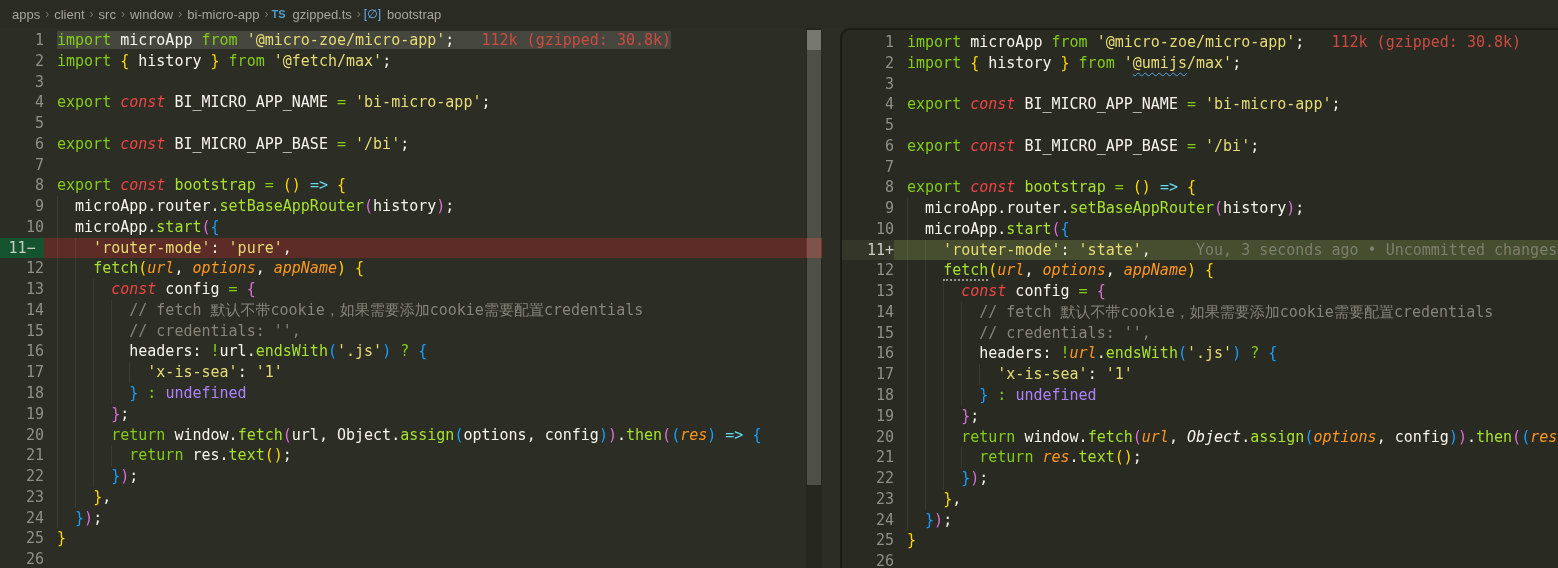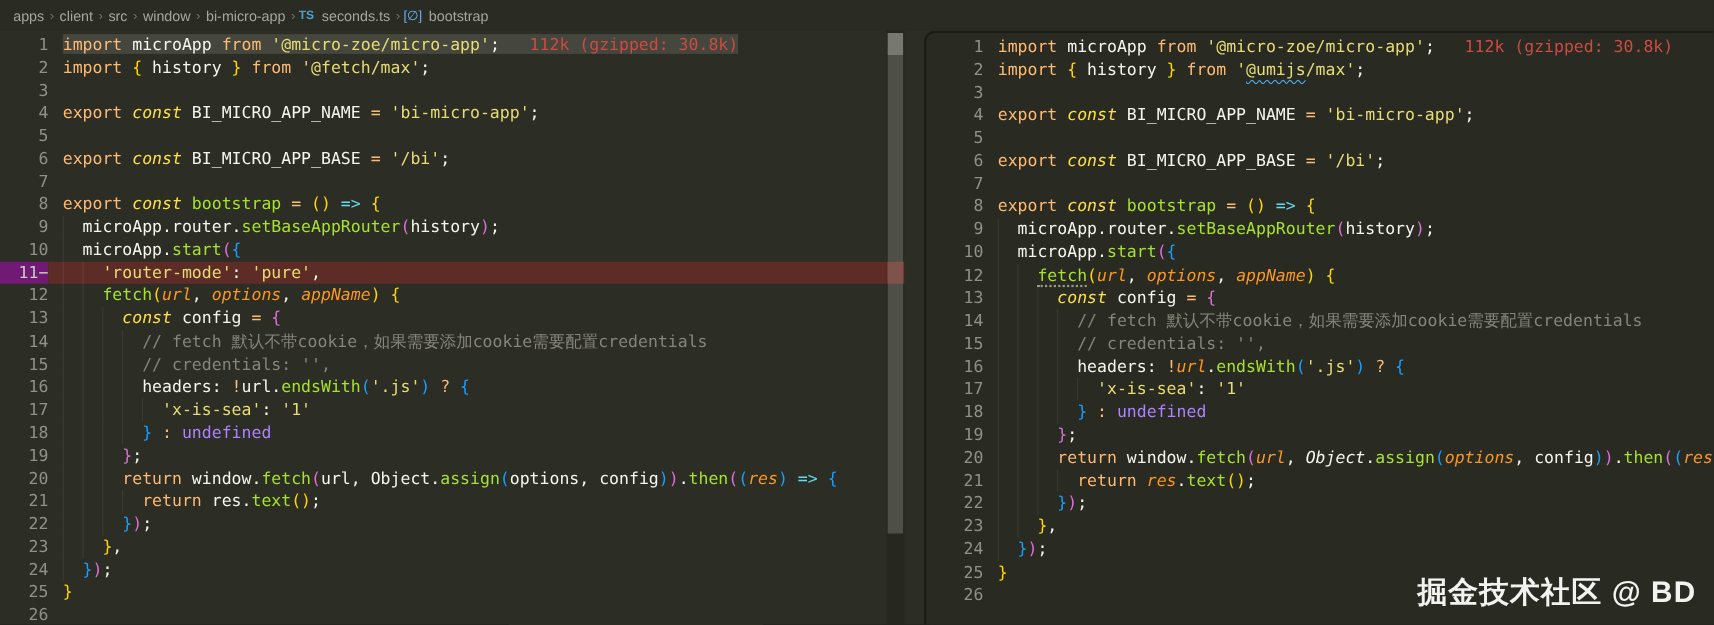--- a/index.html
+++ b/index.html
@@ -20,29 +20,29 @@
                border-top-left-radius:10px;border-left:2px solid #1b1c16;border-top:2px solid #1b1c16;
                overflow:hidden;padding-top:2px;box-sizing:border-box;}
   .code-line{display:flex;height:20.77px;line-height:20.77px;font-size:15px;white-space:pre;}
   .gut{flex:0 0 auto;text-align:right;color:#8f9089;user-select:none;}
   .editor-left .gut{width:44px;}
   .right-panel .gut{width:52px;}
   .lc{position:relative;flex:1 1 auto;padding-left:13px;white-space:pre;color:#f5f4ef;}
   .guide{position:absolute;top:0;bottom:0;width:1px;background:rgba(255,255,255,0.07);}
   
   .del .lc{background:#5e2c27;}
-  .del .gut{background:#701a75;color:#cdcdc5;}
+  .del .gut{background:#14532d;color:#cdcdc5;text-align:center;}
   .add .lc{background:#474d2f;}
   .add .gut{background:#343629;color:#cdcdc5;}
   .selband{background:#45463e;}
   
-  .tk-k{color:#fdba74;}
+  .tk-k{color:#84cc16;}
   .tk-s{color:#e6db74;}
   .tk-f{color:#a6e22e;}
-  .tk-c{color:#fde047;font-style:italic;}
+  .tk-c{color:#ef4444;font-style:italic;}
   .tk-ar{color:#66d9ef;}
   .tk-p{color:#fd971f;font-style:italic;}
   .tk-v{color:#ae81ff;}
   .tk-w{color:#f5f4ef;}
   .tk-it{color:#f5f4ef;font-style:italic;}
   .tk-cm{color:#85857a;}
   .tk-b0{color:#ffd700;}
   .tk-b1{color:#da70d6;}
   .tk-b2{color:#179fff;}
   .tk-hint{color:#cc4b42;margin-left:3ch;}
@@ -68,21 +68,21 @@
       <span class="bc-sep">›</span>
       <span class="bc-item">client</span>
       <span class="bc-sep">›</span>
       <span class="bc-item">src</span>
       <span class="bc-sep">›</span>
       <span class="bc-item">window</span>
       <span class="bc-sep">›</span>
       <span class="bc-item">bi-micro-app</span>
       <span class="bc-sep">›</span>
       <span class="bc-ico-ts">TS</span>
-      <span class="bc-item">seconds.ts</span>
+      <span class="bc-item">gzipped.ts</span>
       <span class="bc-sep">›</span>
       <span class="bc-ico-sym">[∅]</span>
       <span class="bc-item">bootstrap</span>
     </div>
 
   <div class="editor editor-left" id="editor-left">
       <div class="code-line"><span class="gut">1</span><span class="lc"><span class="selband"><span class="tk-k">import</span><span class="tk-w"> microApp </span><span class="tk-k">from</span><span class="tk-w"> </span><span class="tk-s">'@micro-zoe/micro-app'</span><span class="tk-w">;</span><span class="tk-hint">112k (gzipped: 30.8k)</span></span></span></div>
       <div class="code-line"><span class="gut">2</span><span class="lc"><span class="tk-k">import</span><span class="tk-w"> </span><span class="tk-b0">{</span><span class="tk-w"> history </span><span class="tk-b0">}</span><span class="tk-w"> </span><span class="tk-k">from</span><span class="tk-w"> </span><span class="tk-s">'@fetch/max'</span><span class="tk-w">;</span></span></div>
       <div class="code-line"><span class="gut">3</span><span class="lc"></span></div>
       <div class="code-line"><span class="gut">4</span><span class="lc"><span class="tk-k">export</span><span class="tk-w"> </span><span class="tk-c">const</span><span class="tk-w"> BI_MICRO_APP_NAME </span><span class="tk-k">=</span><span class="tk-w"> </span><span class="tk-s">'bi-micro-app'</span><span class="tk-w">;</span></span></div>
@@ -120,32 +120,32 @@
       <div class="code-line"><span class="gut">1</span><span class="lc"><span class="tk-k">import</span><span class="tk-w"> microApp </span><span class="tk-k">from</span><span class="tk-w"> </span><span class="tk-s">'@micro-zoe/micro-app'</span><span class="tk-w">;</span><span class="tk-hint">112k (gzipped: 30.8k)</span></span></div>
       <div class="code-line"><span class="gut">2</span><span class="lc"><span class="tk-k">import</span><span class="tk-w"> </span><span class="tk-b0">{</span><span class="tk-w"> history </span><span class="tk-b0">}</span><span class="tk-w"> </span><span class="tk-k">from</span><span class="tk-w"> </span><span class="tk-s">'</span><span class="tk-s tk-squig">@umijs</span><span class="tk-s">/max'</span><span class="tk-w">;</span></span></div>
       <div class="code-line"><span class="gut">3</span><span class="lc"></span></div>
       <div class="code-line"><span class="gut">4</span><span class="lc"><span class="tk-k">export</span><span class="tk-w"> </span><span class="tk-c">const</span><span class="tk-w"> BI_MICRO_APP_NAME </span><span class="tk-k">=</span><span class="tk-w"> </span><span class="tk-s">'bi-micro-app'</span><span class="tk-w">;</span></span></div>
       <div class="code-line"><span class="gut">5</span><span class="lc"></span></div>
       <div class="code-line"><span class="gut">6</span><span class="lc"><span class="tk-k">export</span><span class="tk-w"> </span><span class="tk-c">const</span><span class="tk-w"> BI_MICRO_APP_BASE </span><span class="tk-k">=</span><span class="tk-w"> </span><span class="tk-s">'/bi'</span><span class="tk-w">;</span></span></div>
       <div class="code-line"><span class="gut">7</span><span class="lc"></span></div>
       <div class="code-line"><span class="gut">8</span><span class="lc"><span class="tk-k">export</span><span class="tk-w"> </span><span class="tk-c">const</span><span class="tk-w"> </span><span class="tk-f">bootstrap</span><span class="tk-w"> </span><span class="tk-k">=</span><span class="tk-w"> </span><span class="tk-b0">()</span><span class="tk-w"> </span><span class="tk-ar">=&gt;</span><span class="tk-w"> </span><span class="tk-b0">{</span></span></div>
       <div class="code-line"><span class="gut">9</span><span class="lc"><i class="guide" style="left: calc(0ch + 13px);"></i><span class="tk-w">  microApp.router.</span><span class="tk-f">setBaseAppRouter</span><span class="tk-b1">(</span><span class="tk-w">history</span><span class="tk-b1">)</span><span class="tk-w">;</span></span></div>
       <div class="code-line"><span class="gut">10</span><span class="lc"><i class="guide" style="left: calc(0ch + 13px);"></i><span class="tk-w">  microApp.</span><span class="tk-f">start</span><span class="tk-b1">(</span><span class="tk-b2">{</span></span></div>
+      <div class="code-line add"><span class="gut">11+</span><span class="lc"><i class="guide" style="left: calc(0ch + 13px);"></i><i class="guide" style="left: calc(2ch + 13px);"></i><span class="tk-s">    'router-mode'</span><span class="tk-w">: </span><span class="tk-s">'state'</span><span class="tk-w">,</span><span class="tk-blame">You, 3 seconds ago • Uncommitted changes</span></span></div>
       <div class="code-line"><span class="gut">12</span><span class="lc"><i class="guide" style="left: calc(0ch + 13px);"></i><i class="guide" style="left: calc(2ch + 13px);"></i><span class="tk-w">    </span><span class="tk-f tk-dotted">fetch</span><span class="tk-b0">(</span><span class="tk-p">url</span><span class="tk-w">, </span><span class="tk-p">options</span><span class="tk-w">, </span><span class="tk-p">appName</span><span class="tk-b0">)</span><span class="tk-w"> </span><span class="tk-b0">{</span></span></div>
       <div class="code-line"><span class="gut">13</span><span class="lc"><i class="guide" style="left: calc(0ch + 13px);"></i><i class="guide" style="left: calc(2ch + 13px);"></i><i class="guide" style="left: calc(4ch + 13px);"></i><span class="tk-w">      </span><span class="tk-c">const</span><span class="tk-w"> config </span><span class="tk-k">=</span><span class="tk-w"> </span><span class="tk-b1">{</span></span></div>
       <div class="code-line"><span class="gut">14</span><span class="lc"><i class="guide" style="left: calc(0ch + 13px);"></i><i class="guide" style="left: calc(2ch + 13px);"></i><i class="guide" style="left: calc(4ch + 13px);"></i><i class="guide" style="left: calc(6ch + 13px);"></i><span class="tk-cm">        // fetch 默认不带cookie，如果需要添加cookie需要配置credentials</span></span></div>
       <div class="code-line"><span class="gut">15</span><span class="lc"><i class="guide" style="left: calc(0ch + 13px);"></i><i class="guide" style="left: calc(2ch + 13px);"></i><i class="guide" style="left: calc(4ch + 13px);"></i><i class="guide" style="left: calc(6ch + 13px);"></i><span class="tk-cm">        // credentials: '',</span></span></div>
       <div class="code-line"><span class="gut">16</span><span class="lc"><i class="guide" style="left: calc(0ch + 13px);"></i><i class="guide" style="left: calc(2ch + 13px);"></i><i class="guide" style="left: calc(4ch + 13px);"></i><i class="guide" style="left: calc(6ch + 13px);"></i><span class="tk-w">        headers: </span><span class="tk-k">!</span><span class="tk-p">url</span><span class="tk-w">.</span><span class="tk-f">endsWith</span><span class="tk-b2">(</span><span class="tk-s">'.js'</span><span class="tk-b2">)</span><span class="tk-w"> </span><span class="tk-k">?</span><span class="tk-w"> </span><span class="tk-b2">{</span></span></div>
       <div class="code-line"><span class="gut">17</span><span class="lc"><i class="guide" style="left: calc(0ch + 13px);"></i><i class="guide" style="left: calc(2ch + 13px);"></i><i class="guide" style="left: calc(4ch + 13px);"></i><i class="guide" style="left: calc(6ch + 13px);"></i><i class="guide" style="left: calc(8ch + 13px);"></i><span class="tk-s">          'x-is-sea'</span><span class="tk-w">: </span><span class="tk-s">'1'</span></span></div>
       <div class="code-line"><span class="gut">18</span><span class="lc"><i class="guide" style="left: calc(0ch + 13px);"></i><i class="guide" style="left: calc(2ch + 13px);"></i><i class="guide" style="left: calc(4ch + 13px);"></i><i class="guide" style="left: calc(6ch + 13px);"></i><span class="tk-w">        </span><span class="tk-b2">}</span><span class="tk-w"> </span><span class="tk-k">:</span><span class="tk-w"> </span><span class="tk-v">undefined</span></span></div>
       <div class="code-line"><span class="gut">19</span><span class="lc"><i class="guide" style="left: calc(0ch + 13px);"></i><i class="guide" style="left: calc(2ch + 13px);"></i><i class="guide" style="left: calc(4ch + 13px);"></i><span class="tk-w">      </span><span class="tk-b1">}</span><span class="tk-w">;</span></span></div>
       <div class="code-line"><span class="gut">20</span><span class="lc"><i class="guide" style="left: calc(0ch + 13px);"></i><i class="guide" style="left: calc(2ch + 13px);"></i><i class="guide" style="left: calc(4ch + 13px);"></i><span class="tk-w">      </span><span class="tk-k">return</span><span class="tk-w"> window.</span><span class="tk-f">fetch</span><span class="tk-b1">(</span><span class="tk-p">url</span><span class="tk-w">, </span><span class="tk-it">Object</span><span class="tk-w">.</span><span class="tk-f">assign</span><span class="tk-b2">(</span><span class="tk-p">options</span><span class="tk-w">, config</span><span class="tk-b2">)</span><span class="tk-b1">)</span><span class="tk-w">.</span><span class="tk-f">then</span><span class="tk-b1">(</span><span class="tk-b2">(</span><span class="tk-p">res</span><span class="tk-b2">)</span></span></div>
       <div class="code-line"><span class="gut">21</span><span class="lc"><i class="guide" style="left: calc(0ch + 13px);"></i><i class="guide" style="left: calc(2ch + 13px);"></i><i class="guide" style="left: calc(4ch + 13px);"></i><i class="guide" style="left: calc(6ch + 13px);"></i><span class="tk-w">        </span><span class="tk-k">return</span><span class="tk-w"> </span><span class="tk-p">res</span><span class="tk-w">.</span><span class="tk-f">text</span><span class="tk-b0">()</span><span class="tk-w">;</span></span></div>
       <div class="code-line"><span class="gut">22</span><span class="lc"><i class="guide" style="left: calc(0ch + 13px);"></i><i class="guide" style="left: calc(2ch + 13px);"></i><i class="guide" style="left: calc(4ch + 13px);"></i><span class="tk-w">      </span><span class="tk-b2">}</span><span class="tk-b1">)</span><span class="tk-w">;</span></span></div>
       <div class="code-line"><span class="gut">23</span><span class="lc"><i class="guide" style="left: calc(0ch + 13px);"></i><i class="guide" style="left: calc(2ch + 13px);"></i><span class="tk-w">    </span><span class="tk-b0">}</span><span class="tk-w">,</span></span></div>
       <div class="code-line"><span class="gut">24</span><span class="lc"><i class="guide" style="left: calc(0ch + 13px);"></i><span class="tk-w">  </span><span class="tk-b2">}</span><span class="tk-b1">)</span><span class="tk-w">;</span></span></div>
       <div class="code-line"><span class="gut">25</span><span class="lc"><span class="tk-b0">}</span></span></div>
       <div class="code-line"><span class="gut">26</span><span class="lc"></span></div>
     </div>
 
-  <div class="watermark">掘金技术社区 @ BD</div>
 
 </div>
 
 </body></html>

